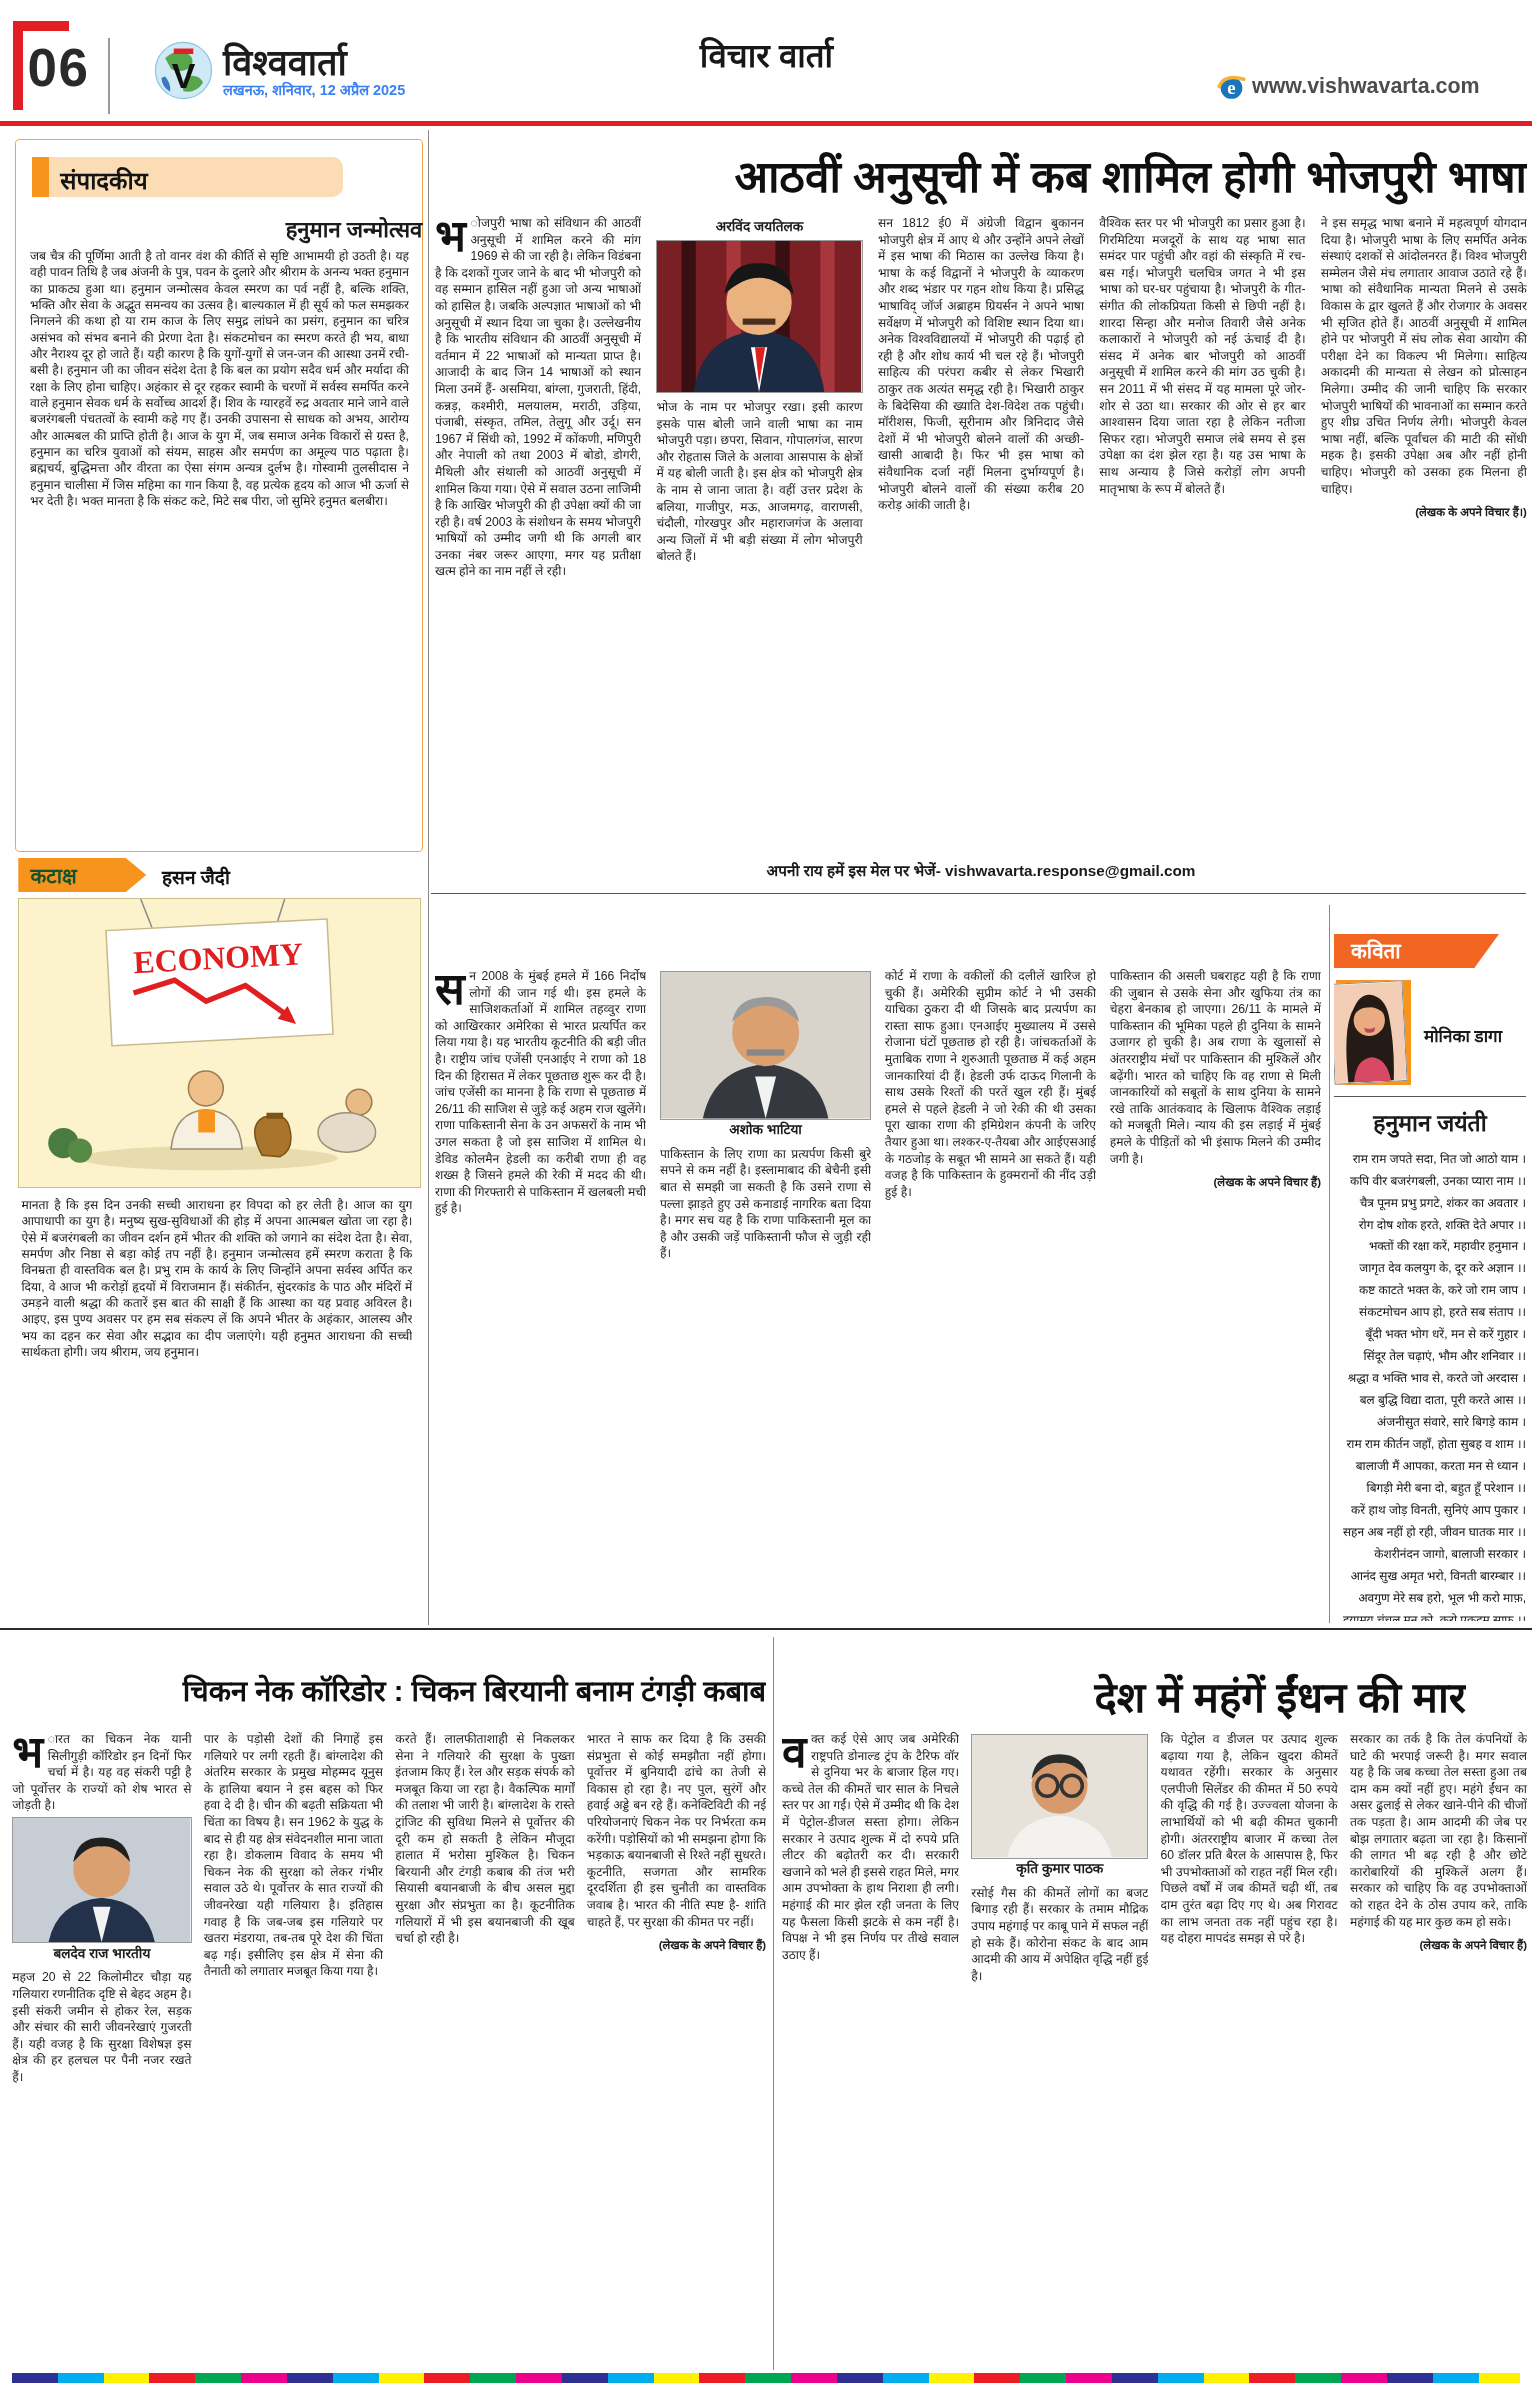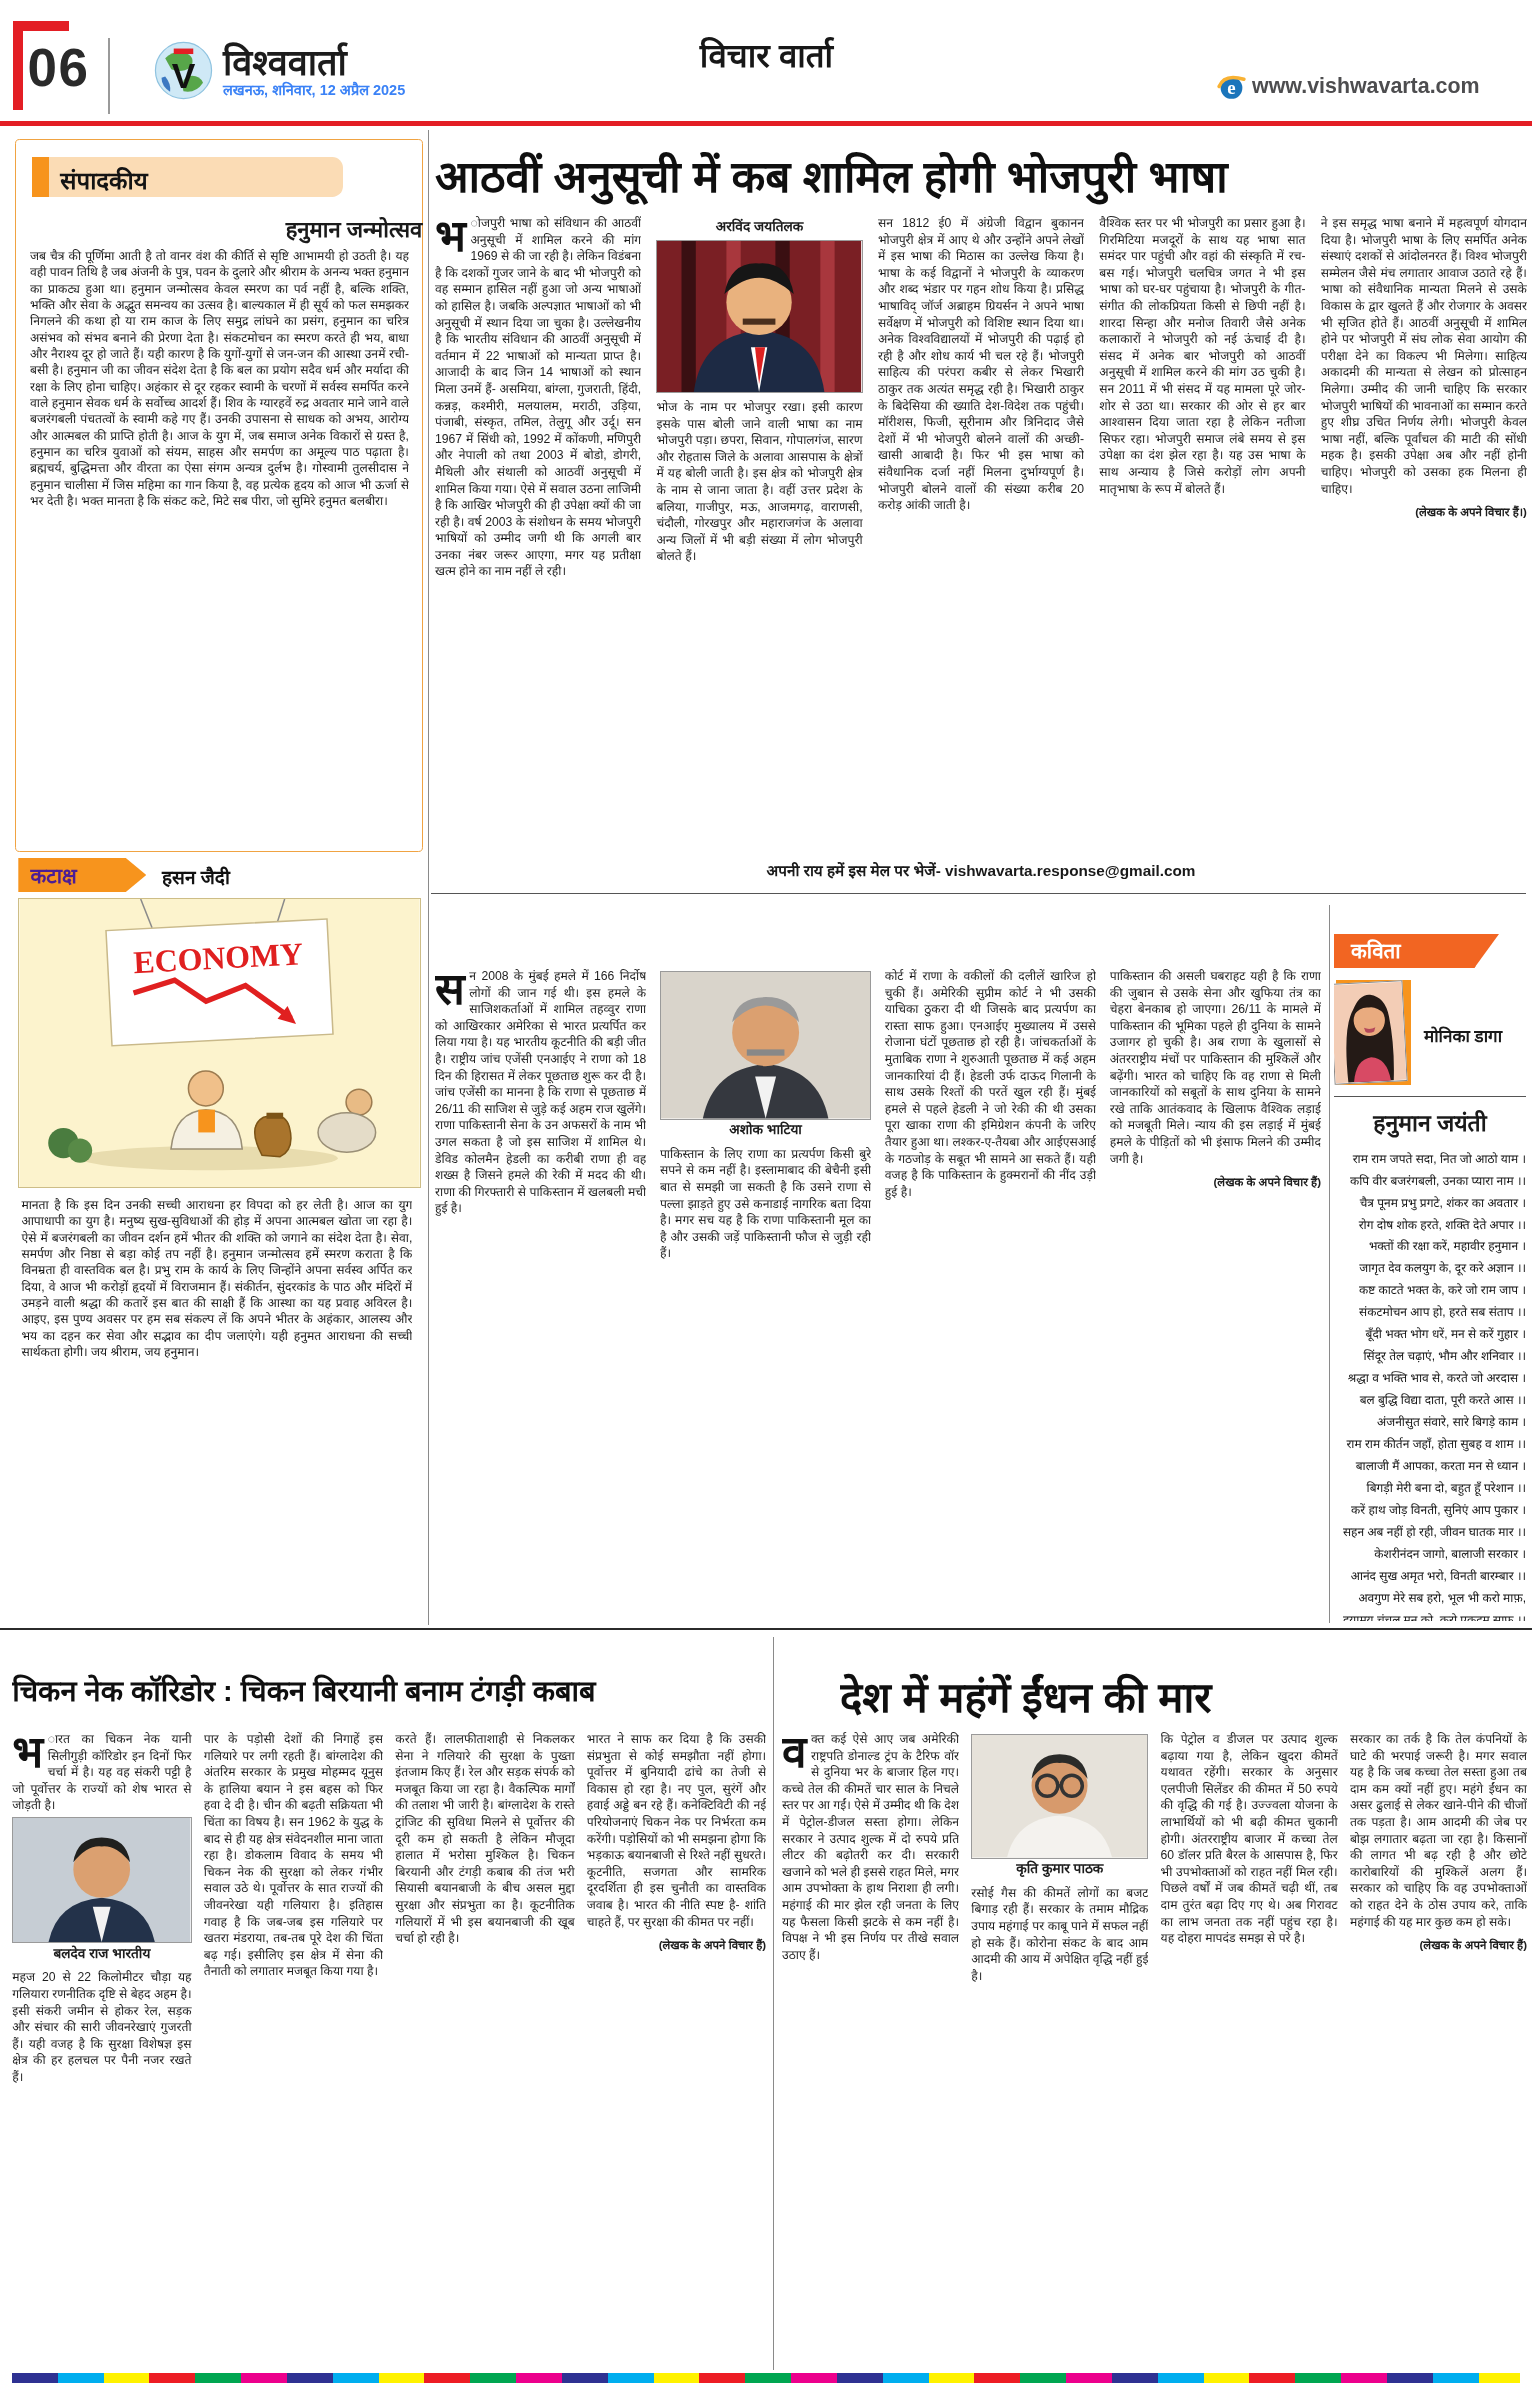--- a/index.html
+++ b/index.html
@@ -28,26 +28,26 @@
   
   .editorial-box { position:absolute; left:15.3px; top:139px; width:408px; height:713px; border:1.5px solid #f0a342; border-radius:4.6px; background:#fff; }
   .edit-label-bar { position:absolute; left:15.3px; top:17px; width:311px; height:40px; background:#fbdcb5; border-radius:0 10.7px 10.7px 0; }
   .edit-label-tab { position:absolute; left:15.3px; top:17px; width:17px; height:40px; background:#f7941d; }
   .edit-label-text { position:absolute; left:44px; top:23px; font-size:24px; font-weight:800; color:#141414; }
   .edit-title { position:absolute; left:0; top:73px; width:100%; text-align:right; font-size:22px; font-weight:800; }
   .edit-body { position:absolute; left:13.7px; top:108px; width:379px; height:589px; font-size:12.2px; line-height:1.34; text-align:justify; color:#1c1c1c; overflow:hidden; }
   .editorial-cont { position:absolute; left:21.4px; top:1197px; width:391px; height:421px; font-size:12.2px; line-height:1.34; text-align:justify; overflow:hidden; }
 
   
-  .kataksh-tab { position:absolute; left:18.3px; top:858px; width:128px; height:34px; background:#f7941d; clip-path:polygon(0 0,84% 0,100% 50%,84% 100%,0 100%); display:flex; align-items:center; padding-left:12.2px; font-size:20.6px; font-weight:800; color:#4c1d95; }
+  .kataksh-tab { position:absolute; left:18.3px; top:858px; width:128px; height:34px; background:#f7941d; clip-path:polygon(0 0,84% 0,100% 50%,84% 100%,0 100%); display:flex; align-items:center; padding-left:12.2px; font-size:20.6px; font-weight:800; color:#14532d; }
   .kataksh-artist { position:absolute; left:162px; top:864px; font-size:19px; font-weight:800; color:#111; }
   .cartoon { position:absolute; left:18.3px; top:898px; width:403px; height:290px; border:0.8px solid #cdbd87; }
 
   
-  .headline { position:absolute; font-weight:800; color:#0f0f0f; white-space:nowrap; overflow:hidden; text-align:left; }
+  .headline { position:absolute; font-weight:800; color:#0f0f0f; white-space:nowrap; overflow:hidden; text-align:right; }
   .cols { position:absolute; display:flex; overflow:hidden; }
   .col { flex:1 1 0; font-size:12.2px; line-height:1.36; text-align:justify; color:#1d1d1d; overflow:hidden; }
   .dropcap { float:left; font-size:44px; line-height:.82; font-weight:800; padding:3.1px 4.6px 0 0; color:#111; }
   .author-block { margin:3.1px 0 6.1px 0; text-align:center; }
   .author-name { font-size:13.7px; font-weight:800; margin:1.5px 0 3.1px 0; }
   .photo { width:100%; height:auto; border:0.8px solid #9a9a9a; display:block; }
   .note { text-align:right; font-weight:800; font-size:11.5px; margin-top:7.6px; }
   .feedback { position:absolute; left:435px; top:860px; width:1092px; text-align:center; font-size:15.3px; font-weight:800; }
 
   .main-cols  { left:435px; top:215px;  width:1092px; height:640px; gap:15.3px; }

